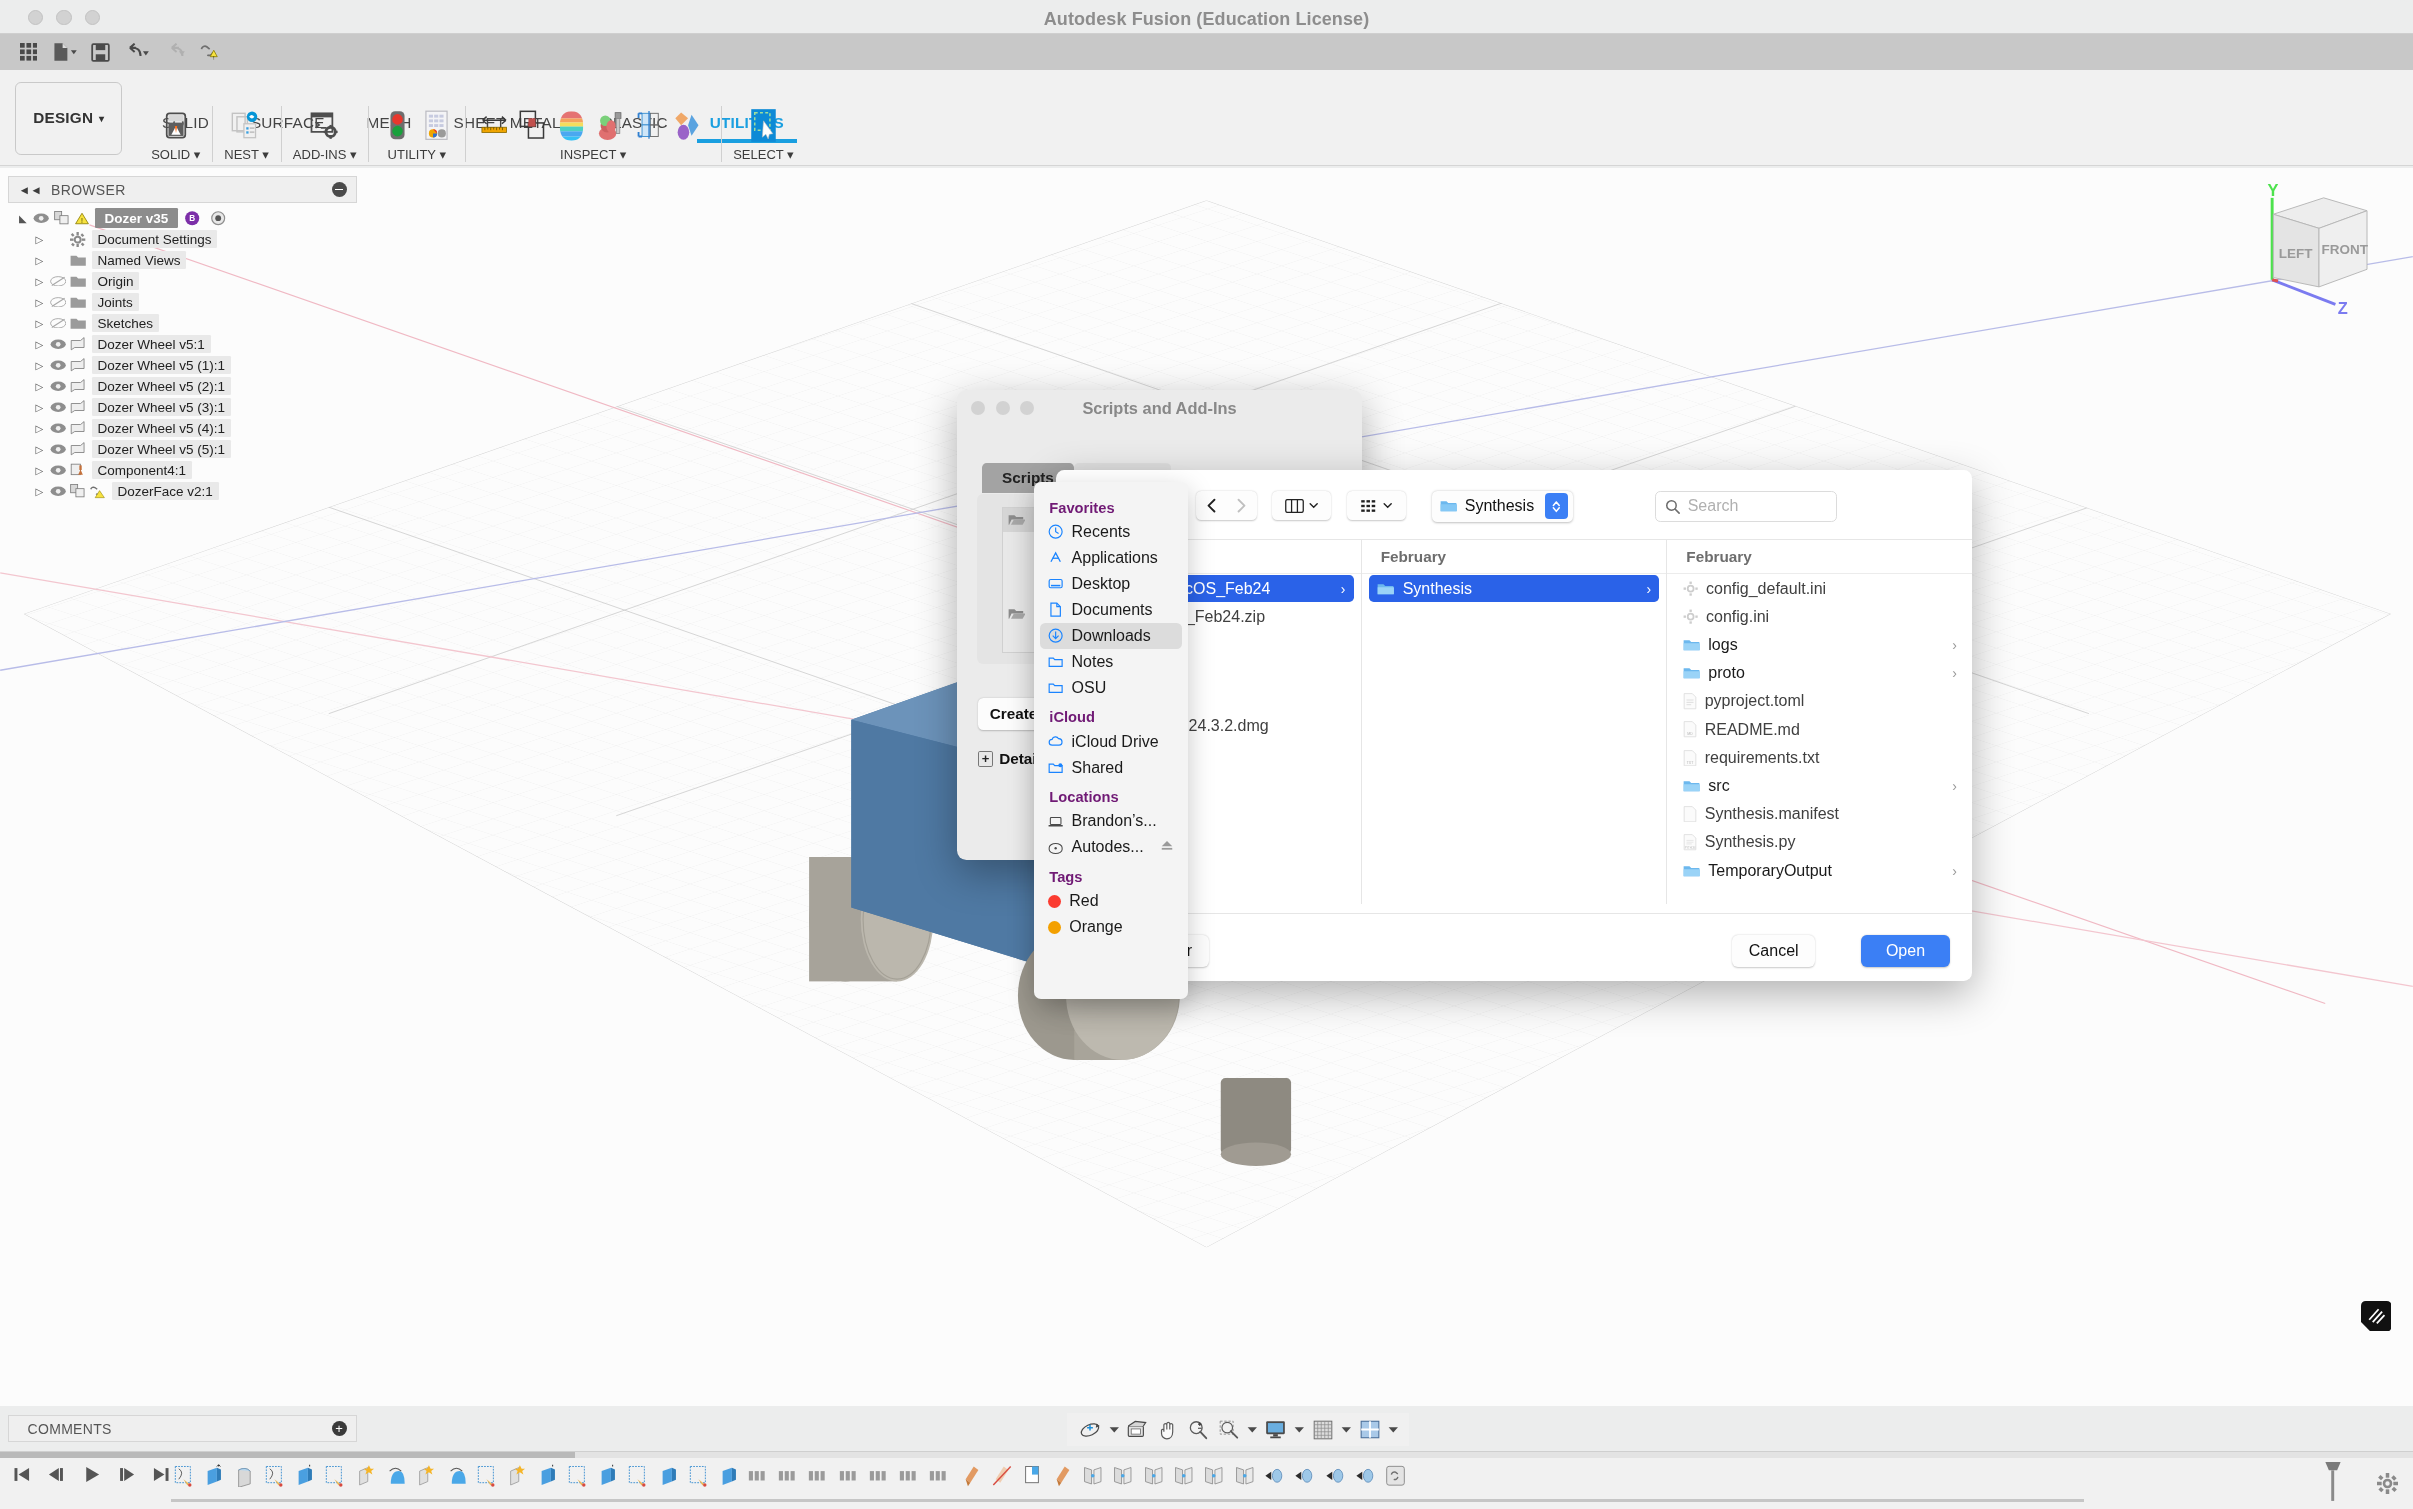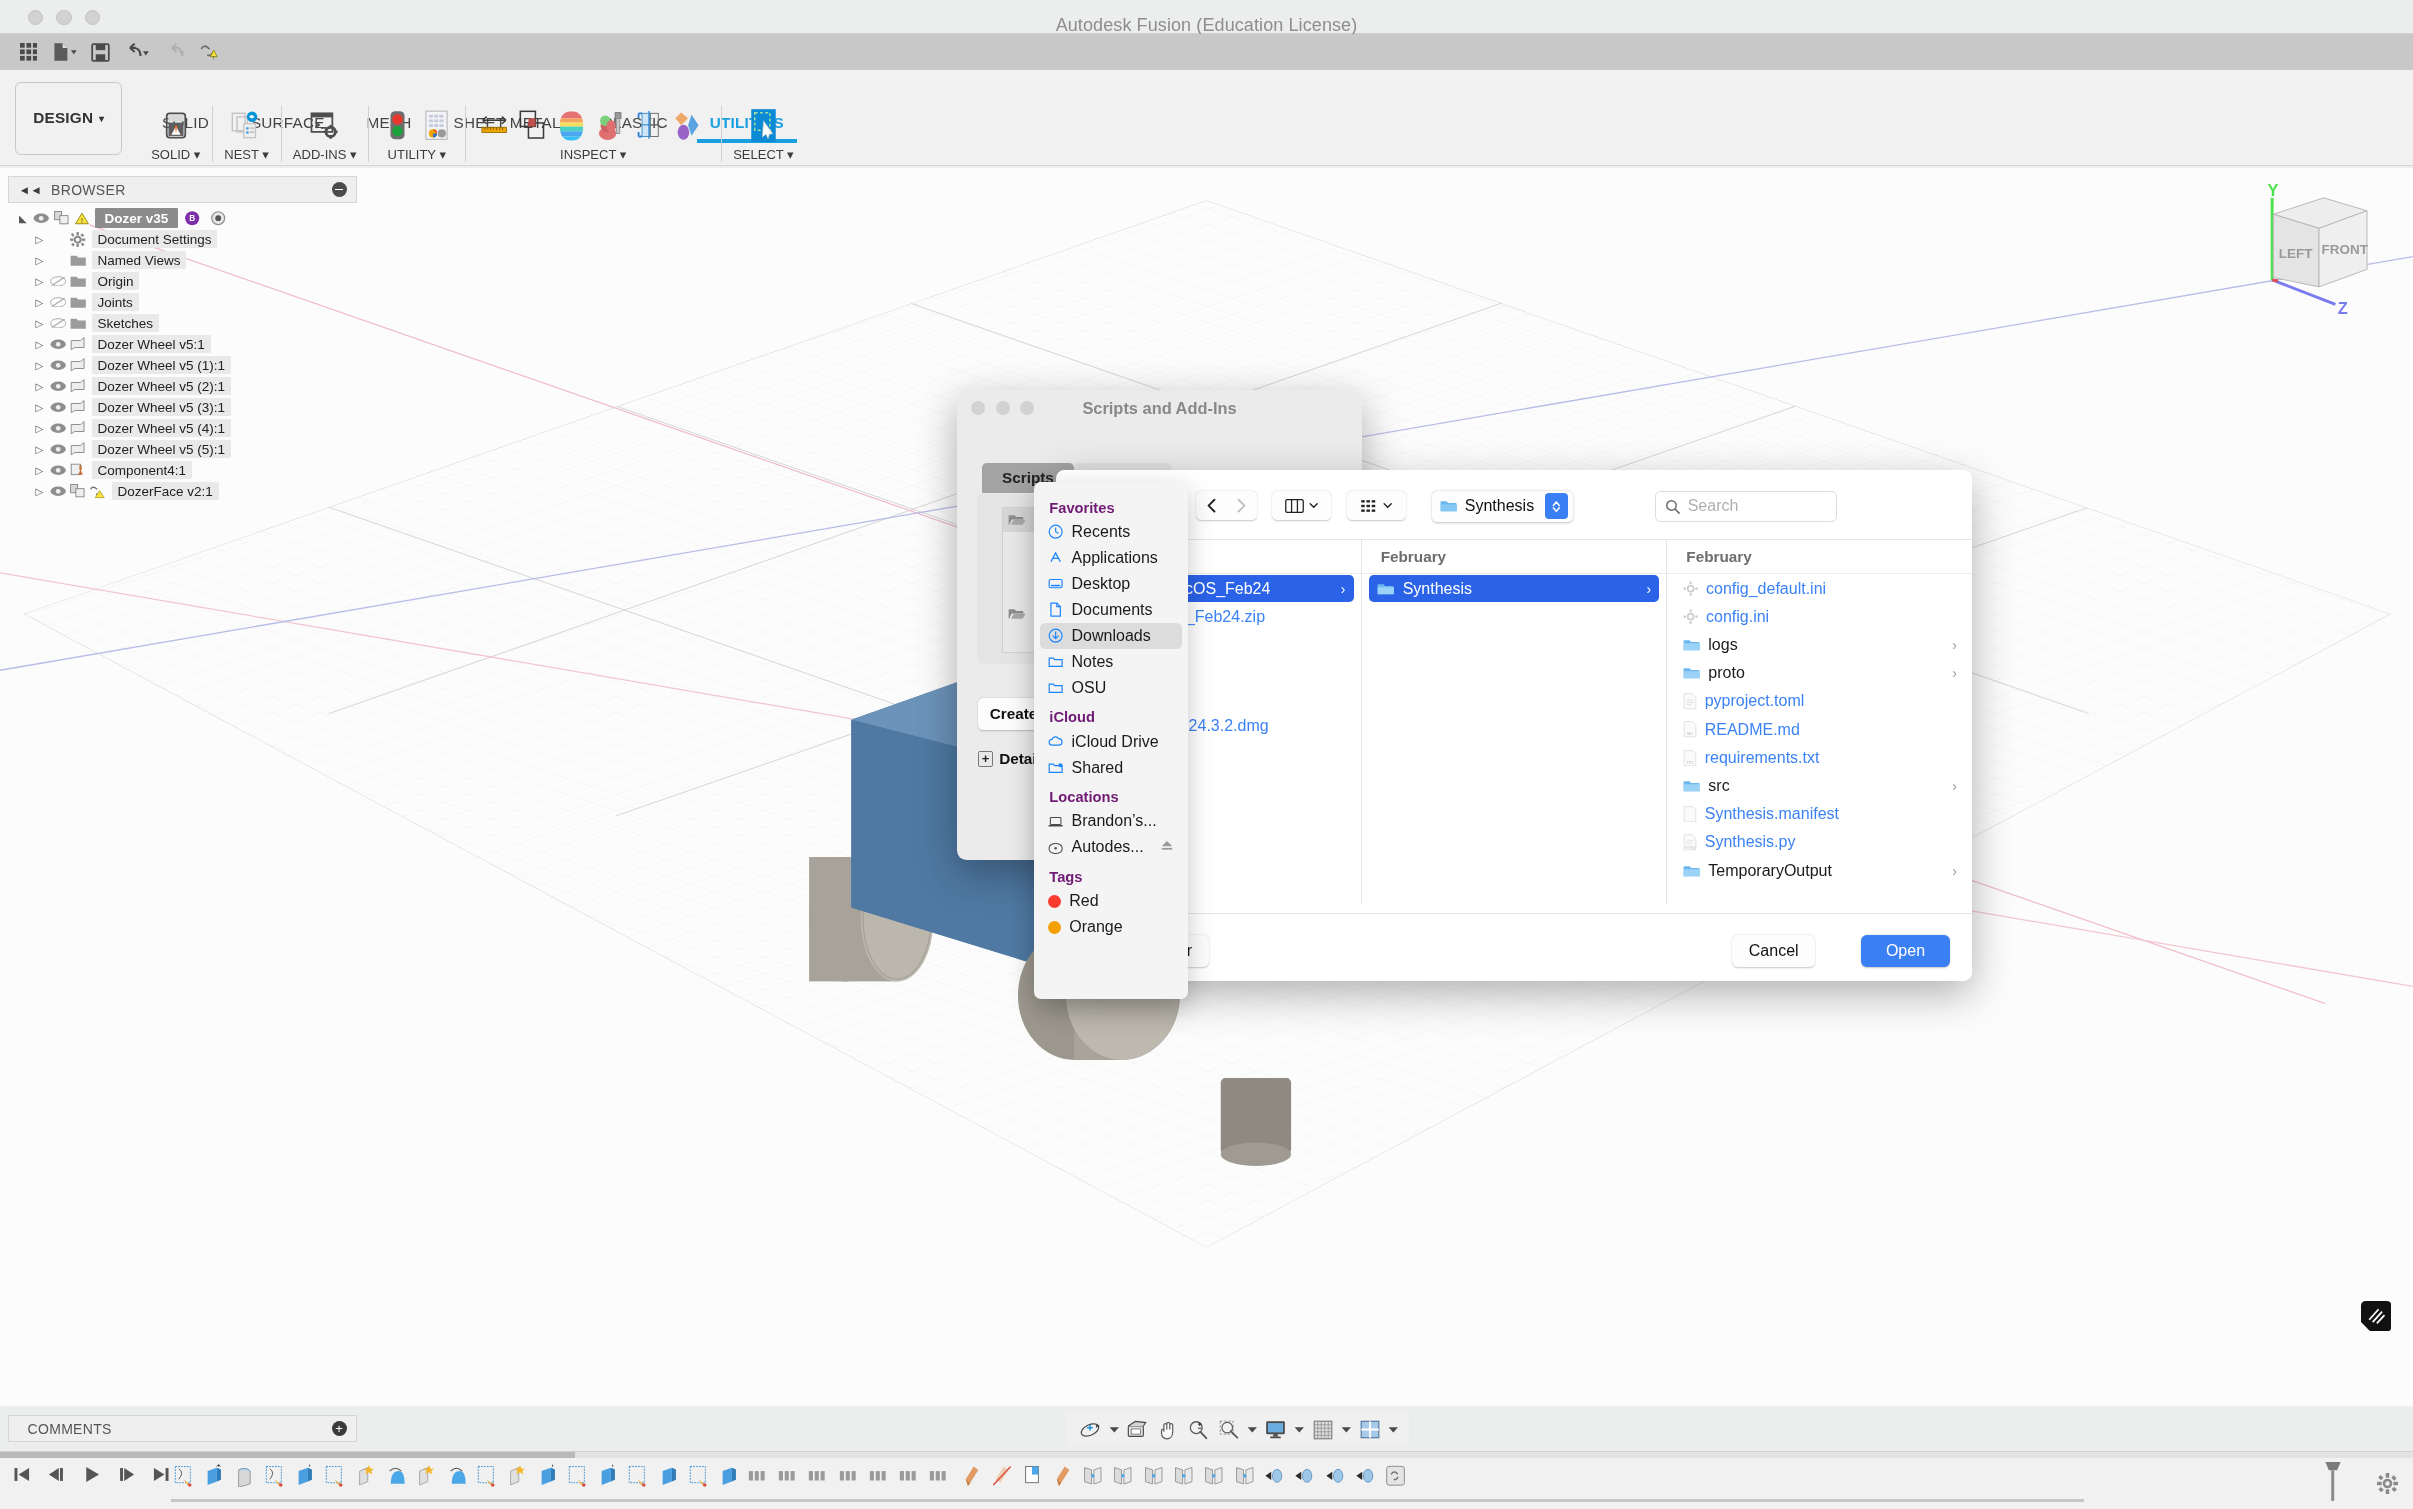--- a/index.html
+++ b/index.html
@@ -12,21 +12,21 @@
   #root { position: relative; width: 2413px; height: 1510px; background: #eceded; }
 
   
   .mac-titlebar {
     position: absolute; left: 0; top: 0; width: 2413px; height: 34px;
     background: #eceded; border-bottom: 0.6px solid #cfcfcf;
     border-top-left-radius: 13px; border-top-right-radius: 13px;
   }
   .mac-title {
     position: absolute; left: 0; top: 8.8px; width: 2413px; text-align: center;
-    font-size: 18px; color: #8d8d8d; font-weight: normal; letter-spacing: 0.1px; margin-top: 6px;
+    font-size: 18px; color: #8d8d8d; font-weight: bold; letter-spacing: 0.1px;
   }
   .tl-dots { position: absolute; left: 28px; top: 10px; display: flex; gap: 13px; }
   .tl-dot { width: 15.3px; height: 15.3px; border-radius: 50%; background: #d2d2d2; border: 0.6px solid #c2c2c2; }
 
   
   .qa-bar {
     position: absolute; left: 0; top: 34px; width: 2413px; height: 36px;
     background: #c8c8c8;
   }
   .qa-inner { position: absolute; left: 0; top: 0; height: 36px; display: flex; align-items: center; gap: 0; padding-left: 10.6px; }
@@ -182,21 +182,21 @@
     display: flex; align-items: center; gap: 7px; padding: 0 9.4px;
   }
   .fp-search .ph { font-size: 16px; color: #b0b0b0; }
 
   .fp-cols { position: absolute; left: 0; top: 69px; right: 0; height: 365px; display: flex; border-top: 0.6px solid #e6e6e6; }
   .fp-col { flex: 1; border-right: 0.6px solid #e6e6e6; position: relative; overflow: hidden; }
   .fp-col:last-child { border-right: none; }
   .fp-colhead { height: 34px; display: flex; align-items: center; padding-left: 19px; font-size: 15.3px; color: #6d6d6d; font-weight: bold; border-bottom: 0.6px solid #ececec; }
   .fp-item {
     height: 27px; display: flex; align-items: center; gap: 8.2px; margin: 1.2px 7px; padding: 0 8.2px;
-    font-size: 16px; color: #3b82f6; border-radius: 4.7px; white-space: nowrap;
+    font-size: 16px; color: #404040; border-radius: 4.7px; white-space: nowrap;
   }
   .fp-item.folder { color: #1a1a1a; }
   .fp-item.sel { background: #2a62e8; color: #fff; }
   .fp-item .chev { margin-left: auto; font-size: 14px; color: #9a9a9a; }
   .fp-item.sel .chev { color: #fff; }
   .fp-group { height: 34px; display: flex; align-items: center; padding-left: 15.3px; font-size: 15.3px; color: #6d6d6d; font-weight: bold; }
   .fp-spacer { height: 17.6px; }
 
   .fp-bottom { position: absolute; left: 16px; right: 0; bottom: 0; height: 68px; border-top: 0.6px solid #e6e6e6; }
   .btn {

